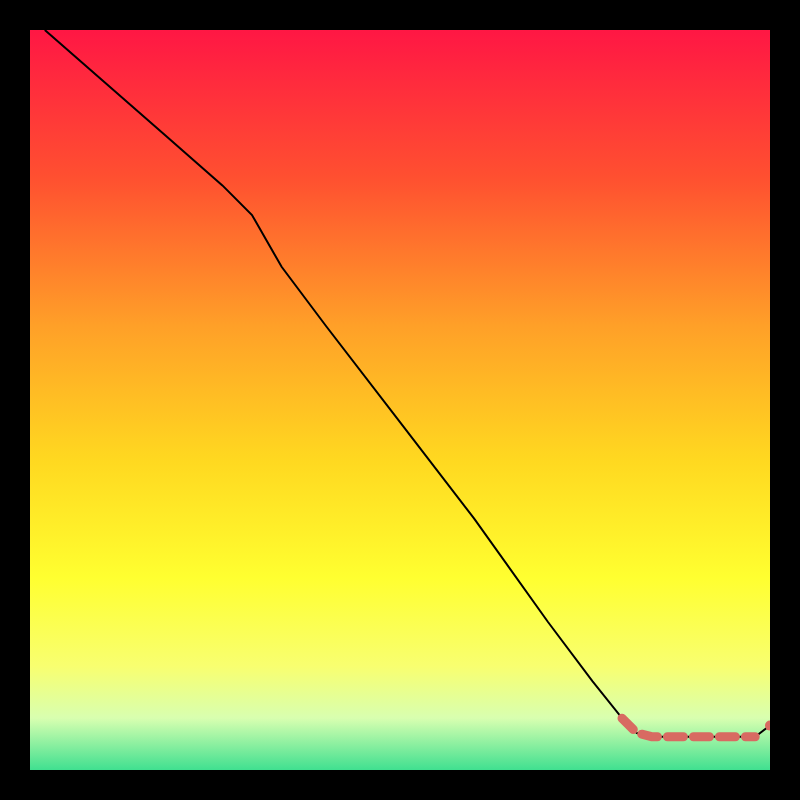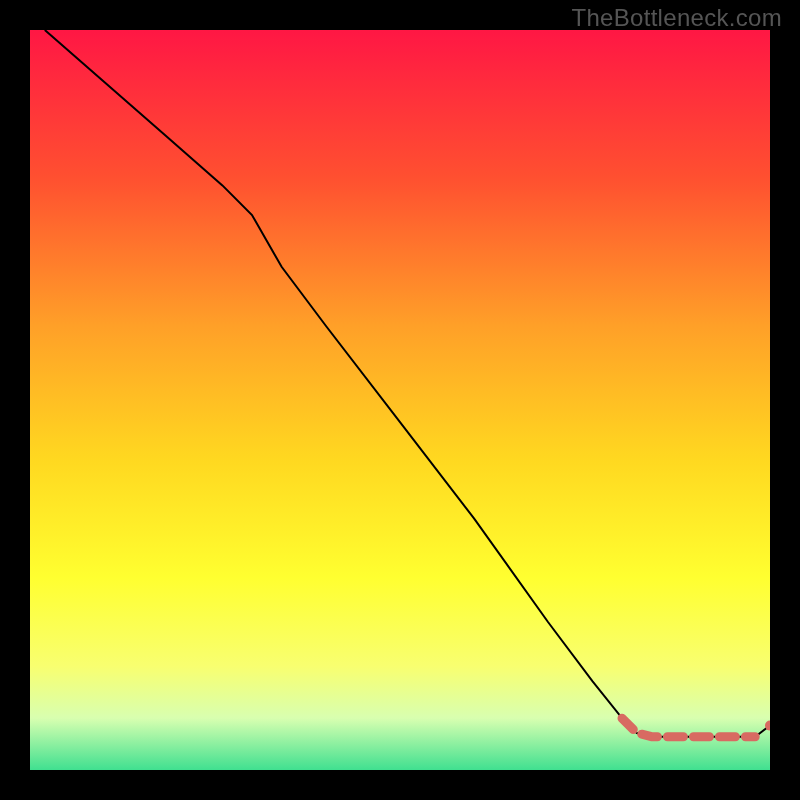--- a/index.html
+++ b/index.html
@@ -35,21 +35,20 @@
     height: 740px;
   }
   .plot svg {
     display: block;
   }
 </style>
 </head>
 <body>
 
 <div class="frame">
-  <div class="watermark">TheBottleneck.com</div>
 
   <div class="plot">
     <svg id="chart-svg" width="740" height="740" viewBox="0 0 740 740">
       <defs>
         <linearGradient id="bg-grad" x1="0" y1="0" x2="0" y2="1">
           <stop id="g0" offset="0%" stop-color="#ff1744"></stop>
           <stop id="g1" offset="20%" stop-color="#ff5030"></stop>
           <stop id="g2" offset="40%" stop-color="#ffa028"></stop>
           <stop id="g3" offset="58%" stop-color="#ffd820"></stop>
           <stop id="g4" offset="74%" stop-color="#ffff30"></stop>

